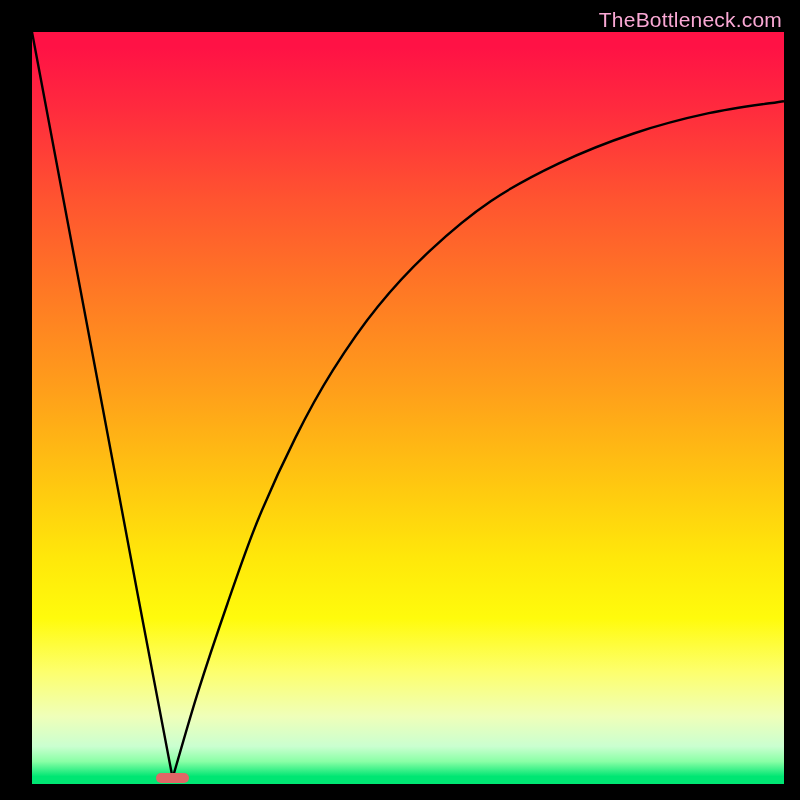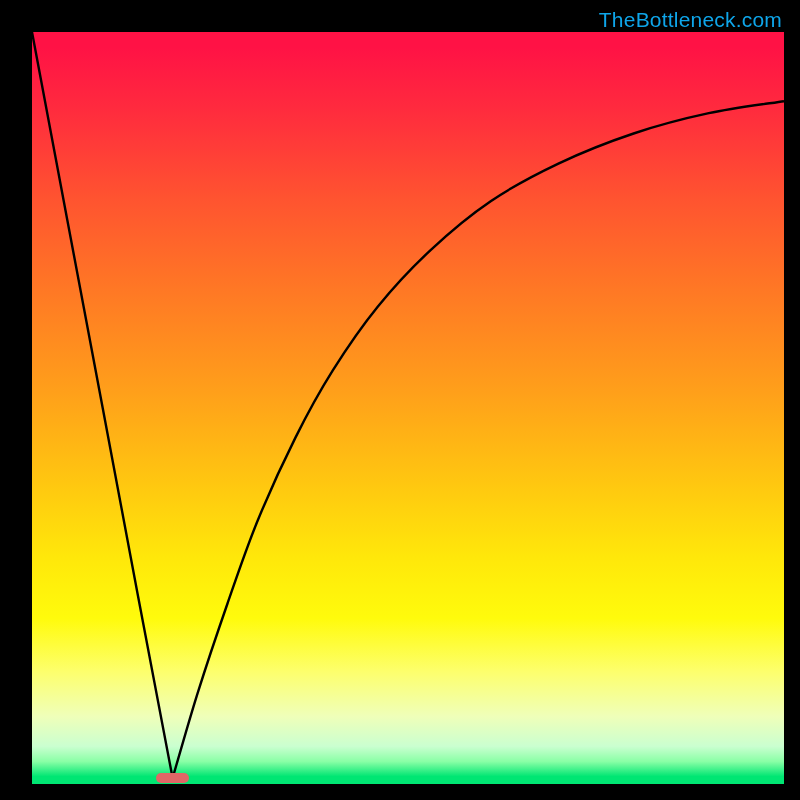--- a/index.html
+++ b/index.html
@@ -54,21 +54,21 @@
     border-radius: 999px;
   }
   svg.curves {
     position: absolute;
     inset: 0;
   }
   .watermark {
     position: absolute;
     top: 8px;
     right: 18px;
-    color: #0ea5e9;
+    color: #f9a8d4;
     font-size: 21px;
     letter-spacing: 0.2px;
     user-select: none;
   }
 </style>
 </head>
 <body>
 
 <div class="stage">
 

